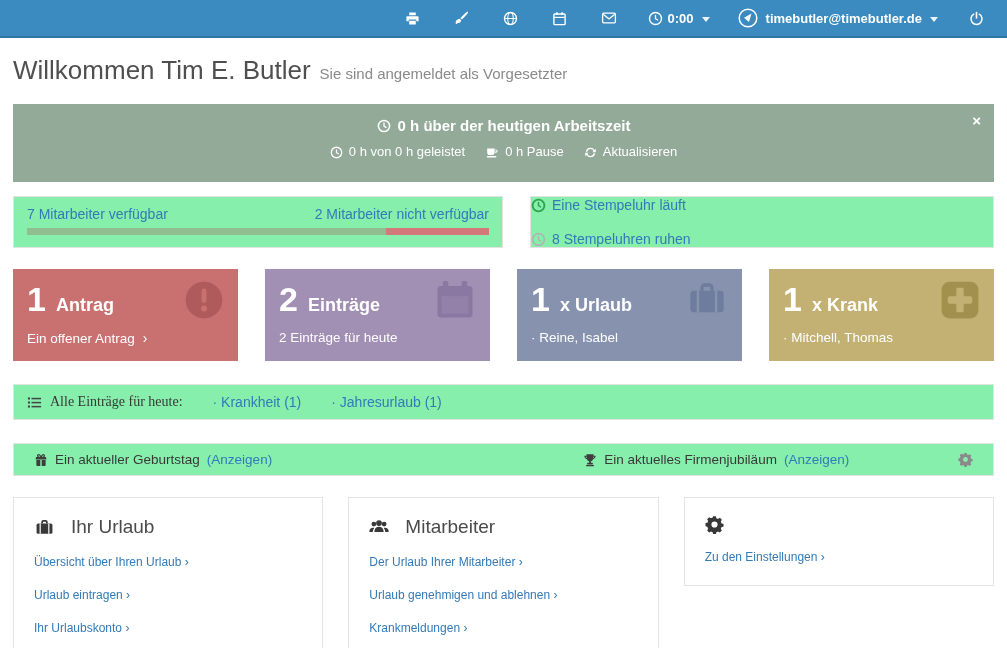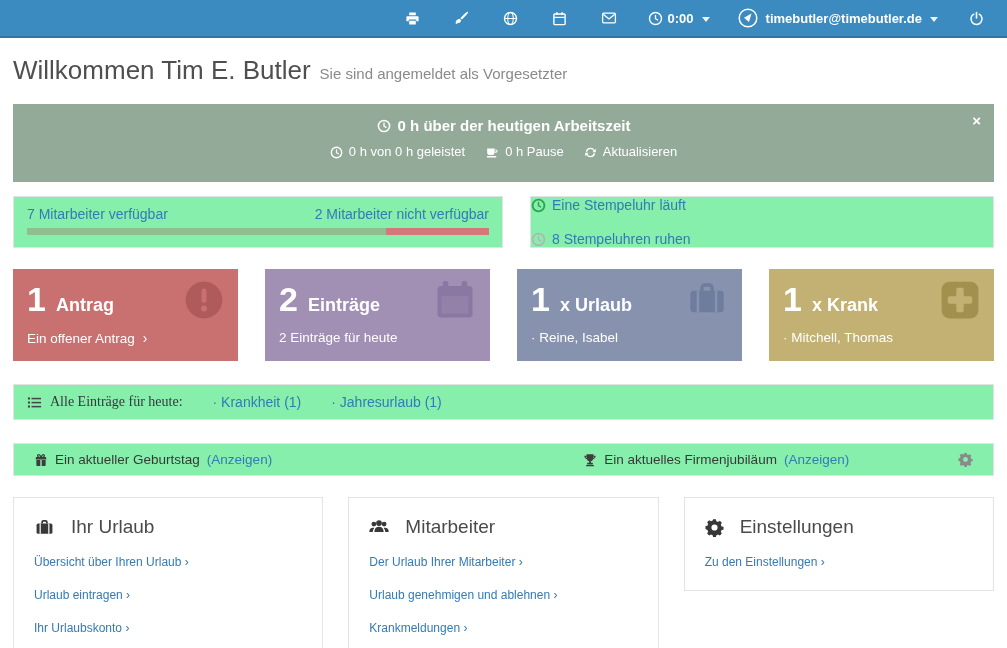--- a/index.html
+++ b/index.html
@@ -385,21 +385,20 @@
       </div>
     </div>
 
     <div class="big-card">
       <div class="big-head">
         <span class="icon ic">
           <svg viewBox="0 0 16 16" width="19" height="19" fill="currentColor">
               <path fill-rule="evenodd" d="M6.8 1h2.4l.3 1.7c.5.1 1 .3 1.4.6l1.6-.9 1.7 1.7-.9 1.6c.3.4.5.9.6 1.4l1.7.3v2.4l-1.7.3c-.1.5-.3 1-.6 1.4l.9 1.6-1.7 1.7-1.6-.9c-.4.3-.9.5-1.4.6l-.3 1.7H6.8l-.3-1.7c-.5-.1-1-.3-1.4-.6l-1.6.9-1.7-1.7.9-1.6c-.3-.4-.5-.9-.6-1.4L.4 9.2V6.8l1.7-.3c.1-.5.3-1 .6-1.4l-.9-1.6 1.7-1.7 1.6.9c.4-.3.9-.5 1.4-.6zM8 5.4a2.6 2.6 0 1 0 0 5.2 2.6 2.6 0 0 0 0-5.2z"></path>
             </svg>
         </span>
-        <span>Einstellungen</span>
       </div>
       <div class="big-links">
         <a class="big-link lnk">Zu den Einstellungen ›</a>
       </div>
     </div>
   </div>
 
 </div>
 
 </body></html>

